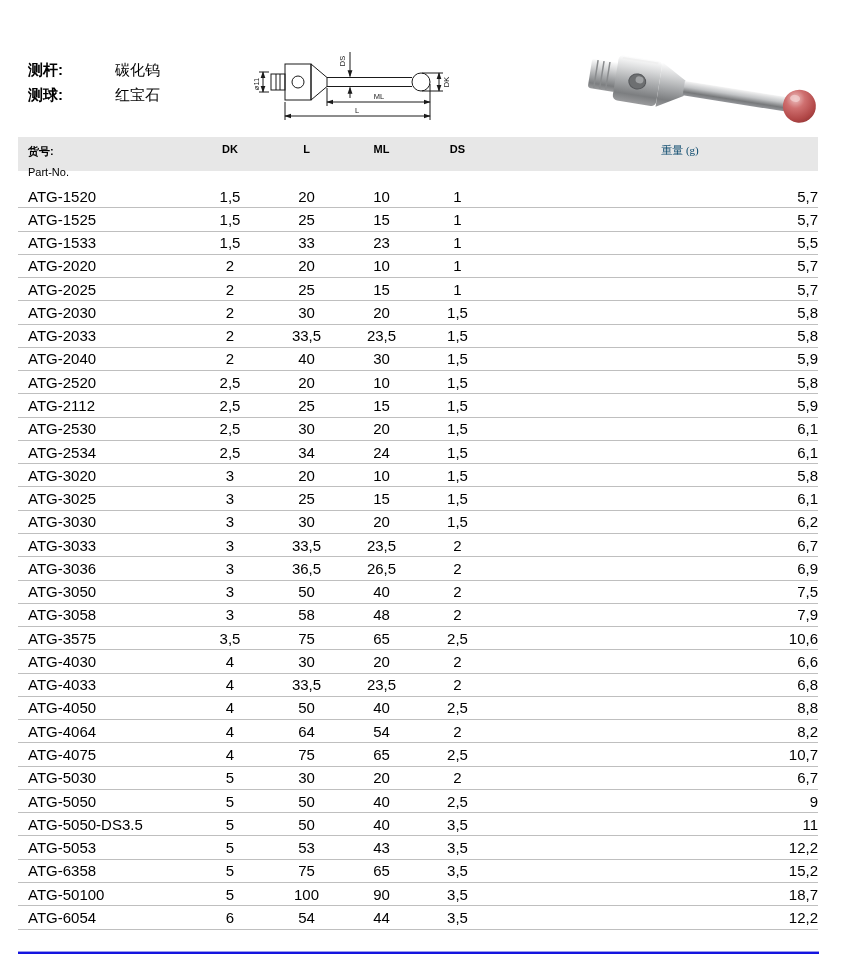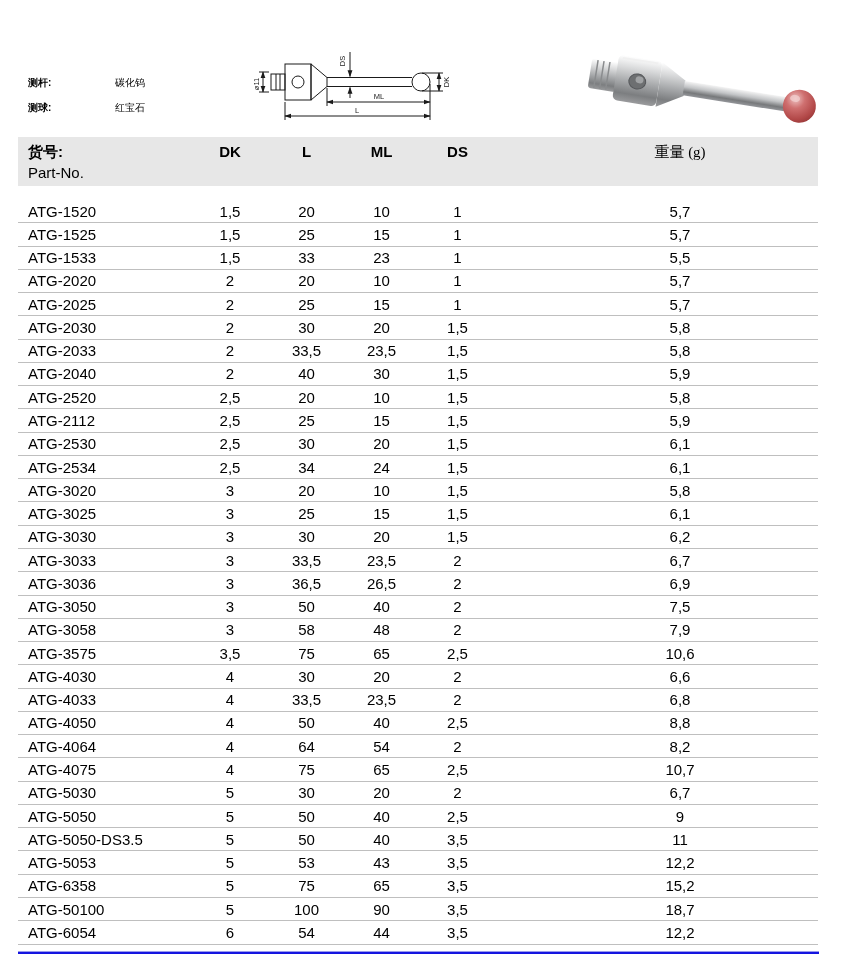--- a/index.html
+++ b/index.html
@@ -2,50 +2,50 @@
 <html><head>
 <meta charset="utf-8">
 <style>
   html,body{margin:0;padding:0;}
   body{
     width:863px;height:959px;position:relative;overflow:hidden;
     background:var(--page-bg,#ffffff);
     font-family:"Liberation Sans",sans-serif;color:#000;
   }
   
-  .specs{position:absolute;left:28px;top:58px;font-size:10px;margin-top:12px;}
+  .specs{position:absolute;left:28px;top:58px;font-size:15px;}
   .spec-row{display:flex;height:25px;align-items:center;}
   .spec-label{font-weight:bold;width:87px;}
   .spec-value{font-family:"Liberation Serif",serif;}
   
   .diagram{position:absolute;left:253px;top:34px;width:215px;height:95px;}
   .diagram text{font-family:"Liberation Sans",sans-serif;font-size:7.5px;fill:#1a1a1a;}
   
   .photo{position:absolute;left:558px;top:26px;width:302px;height:110px;}
   
   .spec-table{position:absolute;left:18px;top:137px;width:800px;}
   .grid-cols{display:grid;grid-template-columns:172px 80px 73px 77px 75px 1fr;}
   .thead{
     background:var(--header-bg,#e7e7e7);
-    height:49px;box-sizing:border-box;padding-top:4px;font-size:15px;
+    height:34px;box-sizing:border-box;padding-top:4px;font-size:11px;
   }
   .th-part .zh{font-weight:bold;line-height:21px;}
   .th-part .en{line-height:21px;}
   .th-part{padding-left:10px;}
   .th-dim{font-weight:bold;text-align:center;padding-top:2px;}
-  .th-weight{font-family:"Liberation Serif",serif;text-align:center;padding-left:47px;padding-top:2px;color:#000000;}
+  .th-weight{font-family:"Liberation Serif",serif;text-align:center;padding-left:47px;padding-top:2px;color:#0c4a6e;}
   .tbody{margin-top:14px;}
   .trow{
     height:23.28px;box-sizing:border-box;align-items:center;
     border-bottom:1px solid var(--row-border,#bfbfbf);
     font-size:15px;
   }
   .cell-part{padding-left:10px;}
   .cell-num{text-align:center;}
-  .cell-weight{text-align:center;padding-left:47px;}
+  .cell-weight{text-align:right;padding-left:47px;}
   
   .accent-line{
     position:absolute;left:18px;top:951px;width:801px;height:3px;
     background:var(--accent-line,#1414e0);
     border-top:1px solid #9a9aec;box-sizing:border-box;
   }
 </style>
 </head>
 <body style="--page-bg: #ffffff; --header-bg: #e7e7e7; --row-border: #bfbfbf; --accent-line: #1414e0; --ruby-ball: #b24848; --metal: #a7a9ab;">
 

